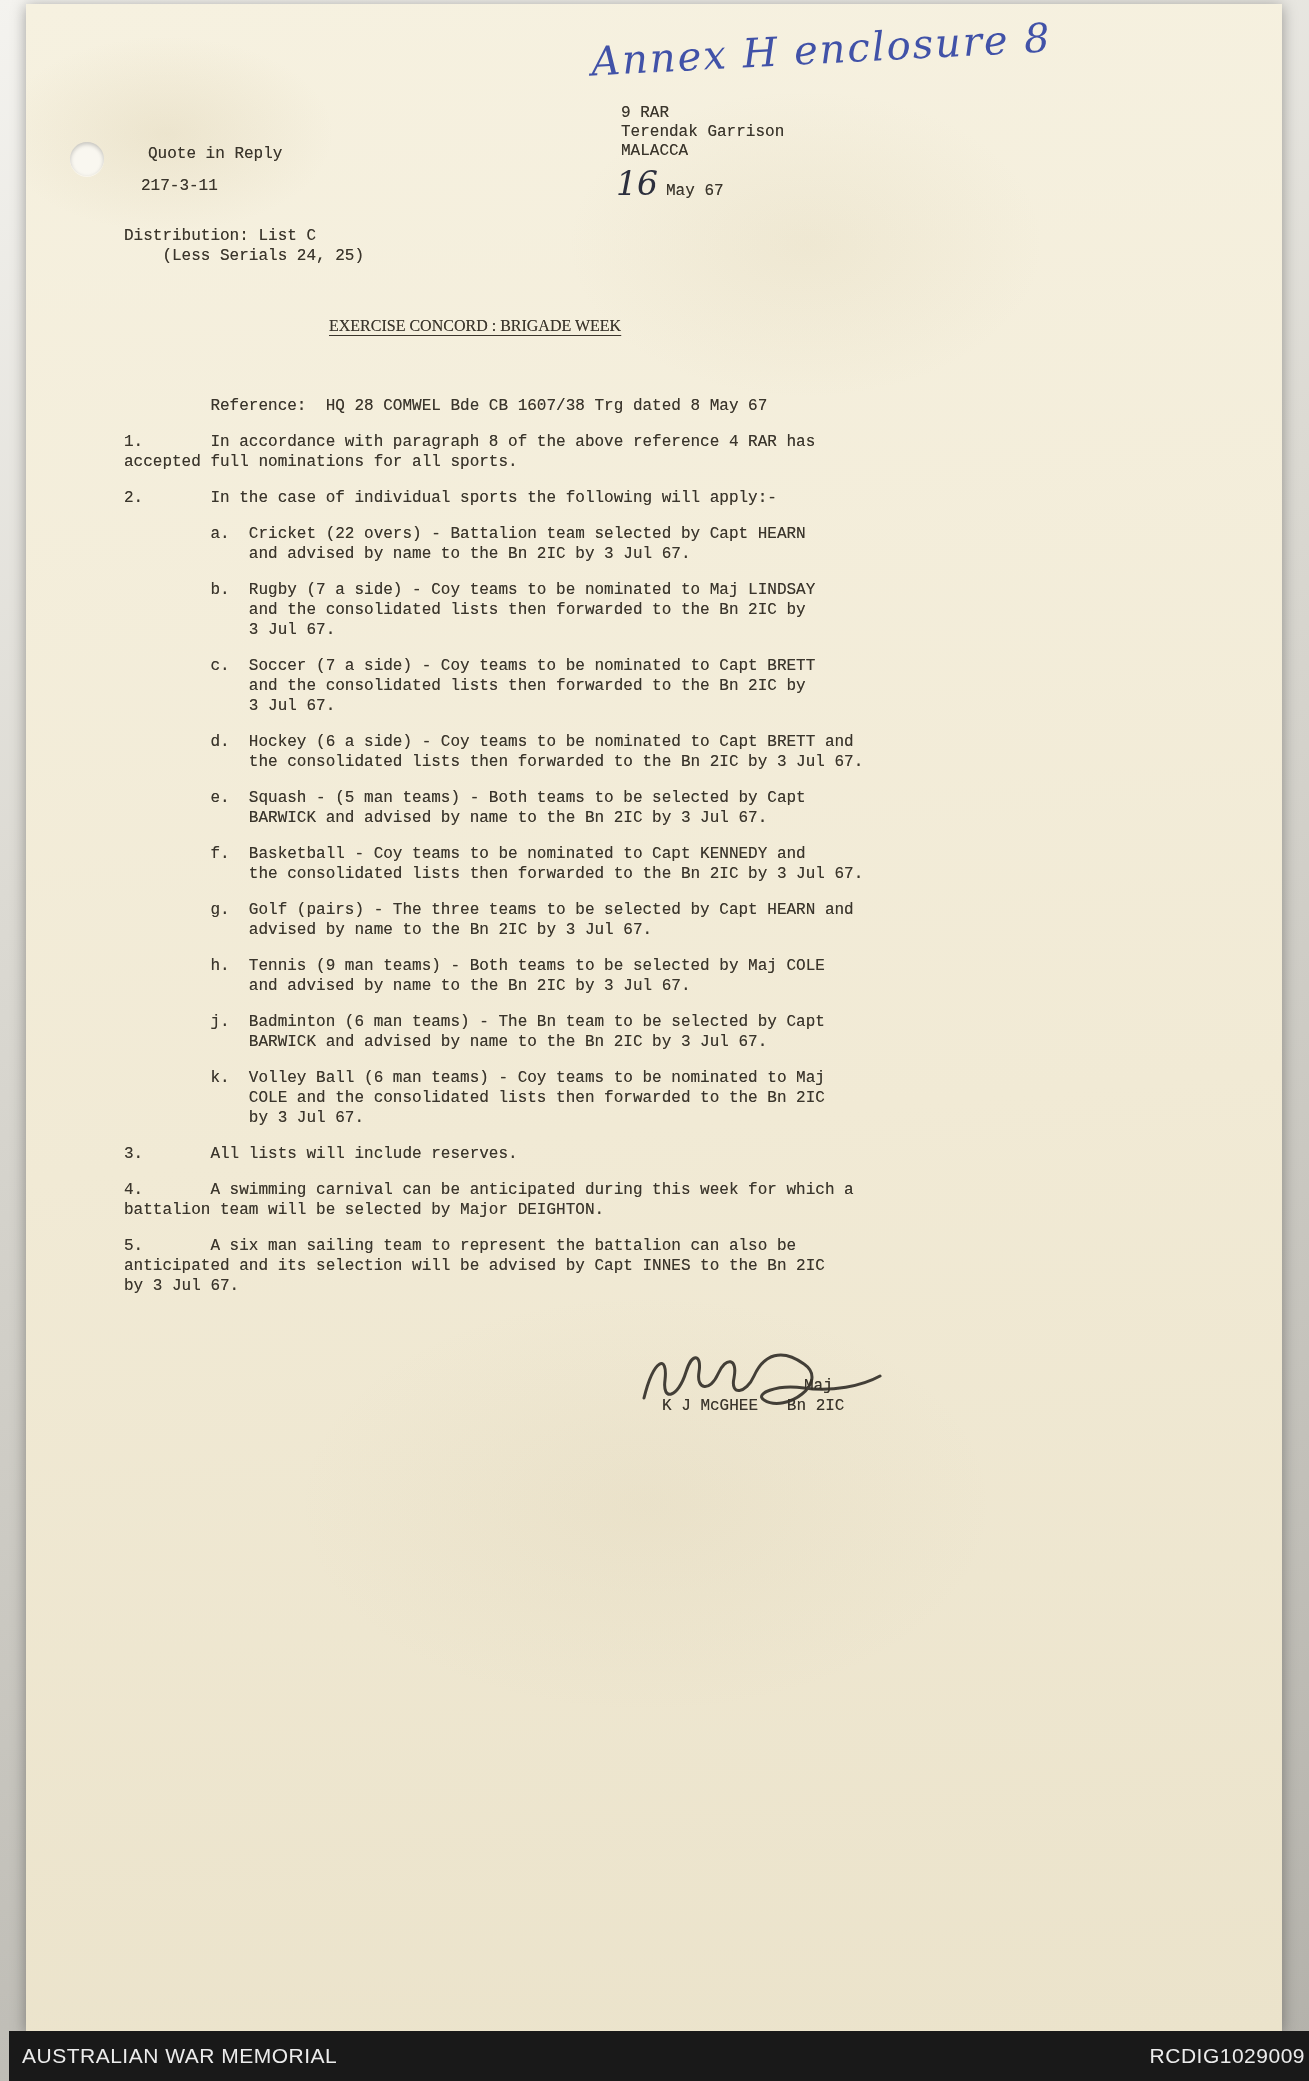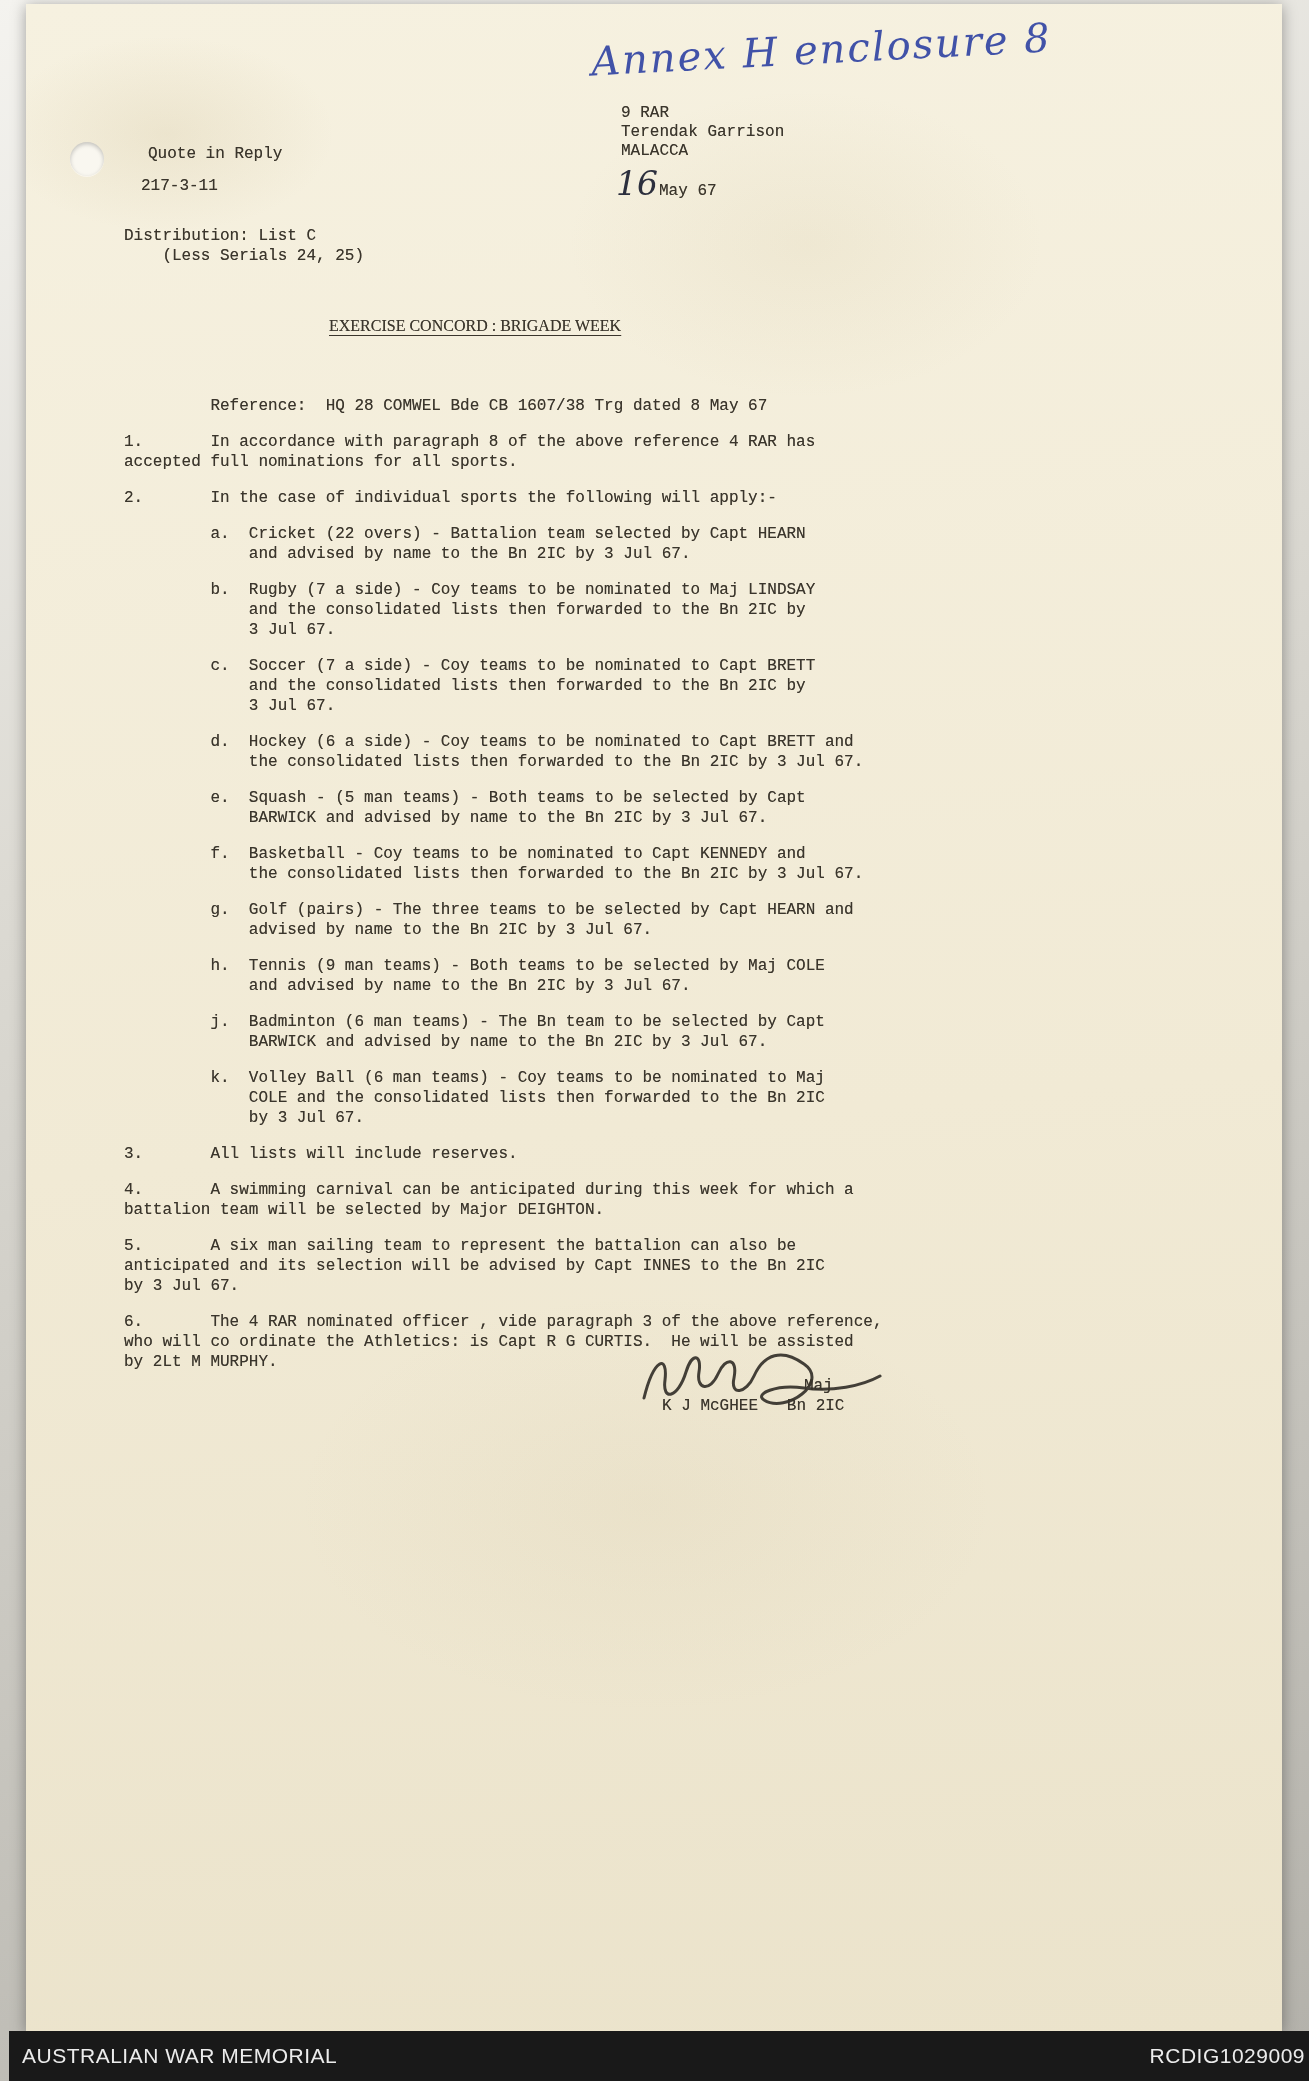--- a/index.html
+++ b/index.html
@@ -46,21 +46,21 @@
     white-space:nowrap;
   }
   .letterhead { position:absolute; left:595px; top:100px; }
   .letterhead .typed { line-height:19px; }
   .dateline {
     position:absolute; left:590px; top:160px;
     display:flex; align-items:baseline;
   }
   .hand-day {
     font-family:"DejaVu Serif", serif; font-style:italic;
-    font-size:33px; color:#2c2f3d; margin-right:1px;
+    font-size:33px; color:#2c2f3d; margin-right:8px;
   }
   .quote-label   { position:absolute; left:98px;  top:140px;margin-left:24px; }
   .quote-number  { position:absolute; left:115px; top:172px; }
   .distribution  { position:absolute; left:98px;  top:222px; }
   .doc-title {
     position:absolute; left:303px; top:312px;
     text-decoration:underline; text-underline-offset:4px;font-family:Liberation Serif, serif;
   }
   .body-text { position:absolute; left:98px; top:392px; width:840px; }
   .body-block { margin-bottom:16px; }
@@ -132,23 +132,20 @@
              BARWICK and advised by name to the Bn 2IC by 3 Jul 67.</div>
       <div class="typed body-block">         k.  Volley Ball (6 man teams) - Coy teams to be nominated to Maj
              COLE and the consolidated lists then forwarded to the Bn 2IC
              by 3 Jul 67.</div>
       <div class="typed body-block">3.       All lists will include reserves.</div>
       <div class="typed body-block">4.       A swimming carnival can be anticipated during this week for which a
 battalion team will be selected by Major DEIGHTON.</div>
       <div class="typed body-block">5.       A six man sailing team to represent the battalion can also be
 anticipated and its selection will be advised by Capt INNES to the Bn 2IC
 by 3 Jul 67.</div>
-      <div class="typed body-block">6.       The 4 RAR nominated officer , vide paragraph 3 of the above reference,
-who will co ordinate the Athletics: is Capt R G CURTIS.  He will be assisted
-by 2Lt M MURPHY.</div>
     </div>
 
     <svg class="sig-scribble" viewBox="0 0 250 80" xmlns="http://www.w3.org/2000/svg">
       <path d="M8,58 C18,18 32,14 29,40 C26,62 42,58 50,32 C56,12 66,14 63,32 C60,50 74,52 82,34 C90,16 102,18 98,38 C94,56 110,54 118,36 C128,14 146,8 168,24 C194,42 150,74 128,60 C118,54 140,44 168,48 C196,52 226,46 244,36" stroke="#24211c" stroke-width="3" fill="none" stroke-linecap="round" opacity="0.85"></path>
     </svg>
     <div class="typed sig-rank">Maj</div>
     <div class="typed sig-name">K J McGHEE   Bn 2IC</div>
 
   </div>
 

